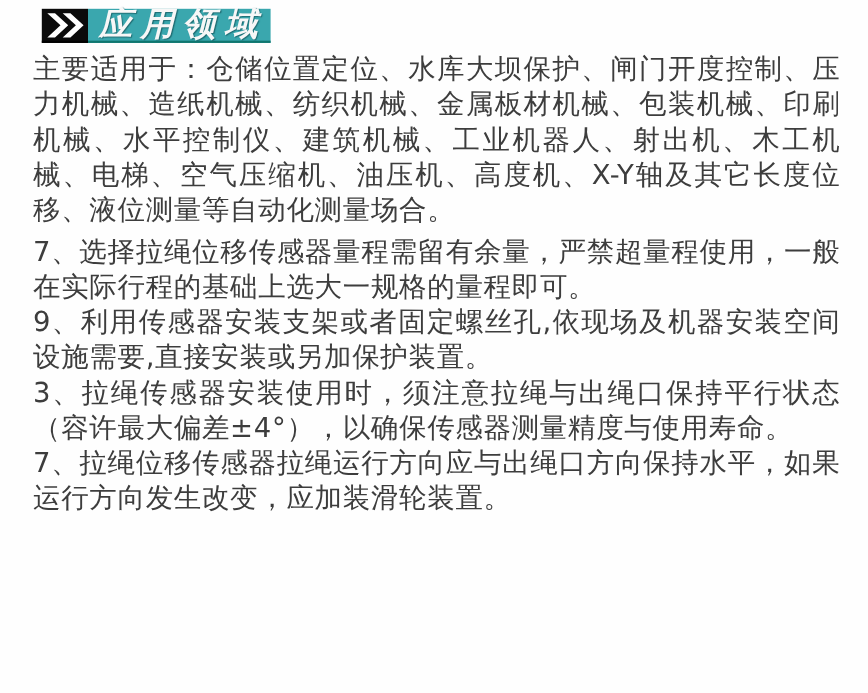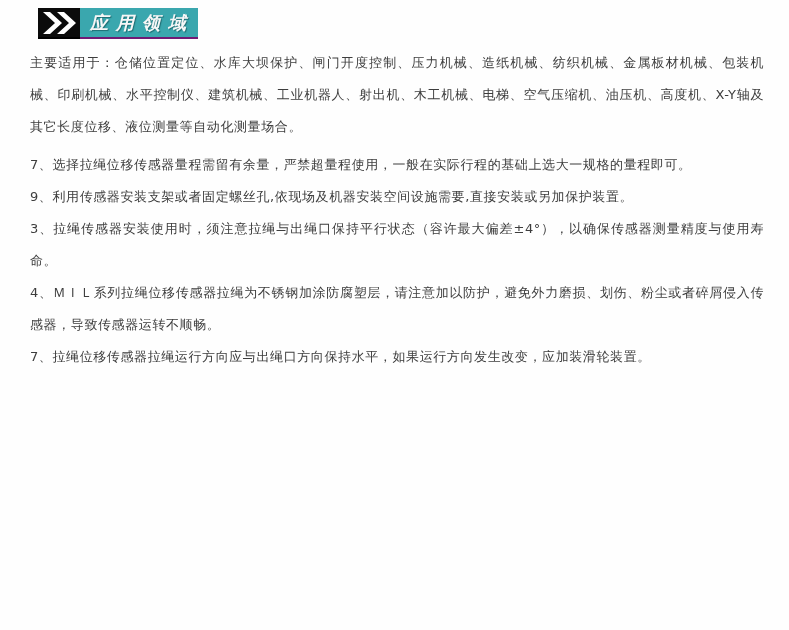--- a/index.html
+++ b/index.html
@@ -20,29 +20,29 @@
     background:var(--chevron-background,#0b0b0b);
     width:42px;display:flex;align-items:center;justify-content:center;
     border-bottom:2px solid #000;
   }
   .chevron-block svg{display:block;}
   .header-title{
     background:var(--header-background,#3aa7ae);
     color:var(--header-text,#f7f7f7);
     font-family:"DejaVu Serif","Liberation Serif",serif;
     font-style:italic;font-weight:bold;
-    font-size:18px;letter-spacing:8px;
+    font-size:30px;letter-spacing:8px;
     padding:0 4px 0 10px;
     display:flex;align-items:center;
     text-shadow:1px 1px 1px #1f6d73;
-    border-bottom:2px solid #701a75;
+    border-bottom:2px solid #0f766e;
   }
   .body-text{
     margin:0;color:var(--body-text,#3d3d3d);
-    font-size:13px;line-height:32px;letter-spacing:0.6px;
+    font-size:25px;line-height:32px;letter-spacing:0.6px;
     text-align:justify;text-justify:inter-ideograph;
   }
   .app-paragraph{margin-top:8px;margin-bottom:6px;}
   .usage-list{margin-top:5px;}
   .usage-item{margin:0;}
 </style>
 </head>
 <body>
 
 <div class="page">
@@ -58,18 +58,17 @@
       <span class="header-title">应用领域</span>
     </div>
     <p class="body-text app-paragraph">主要适用于：仓储位置定位、水库大坝保护、闸门开度控制、压力机械、造纸机械、纺织机械、金属板材机械、包装机械、印刷机械、水平控制仪、建筑机械、工业机器人、射出机、木工机械、电梯、空气压缩机、油压机、高度机、X-Y轴及其它长度位移、液位测量等自动化测量场合。</p>
   </section>
 
   <section>
     <div class="usage-list">
       <p class="body-text usage-item">7、选择拉绳位移传感器量程需留有余量，严禁超量程使用，一般在实际行程的基础上选大一规格的量程即可。</p>
       <p class="body-text usage-item">9、利用传感器安装支架或者固定螺丝孔,依现场及机器安装空间设施需要,直接安装或另加保护装置。</p>
       <p class="body-text usage-item">3、拉绳传感器安装使用时，须注意拉绳与出绳口保持平行状态（容许最大偏差±4°），以确保传感器测量精度与使用寿命。</p>
-      <p class="body-text usage-item">4、ＭＩＬ系列拉绳位移传感器拉绳为不锈钢加涂防腐塑层，请注意加以防护，避免外力磨损、划伤、粉尘或者碎屑侵入传感器，导致传感器运转不顺畅。</p>
       <p class="body-text usage-item">7、拉绳位移传感器拉绳运行方向应与出绳口方向保持水平，如果运行方向发生改变，应加装滑轮装置。</p>
     </div>
   </section>
 
 </div>
 
 </body></html>

